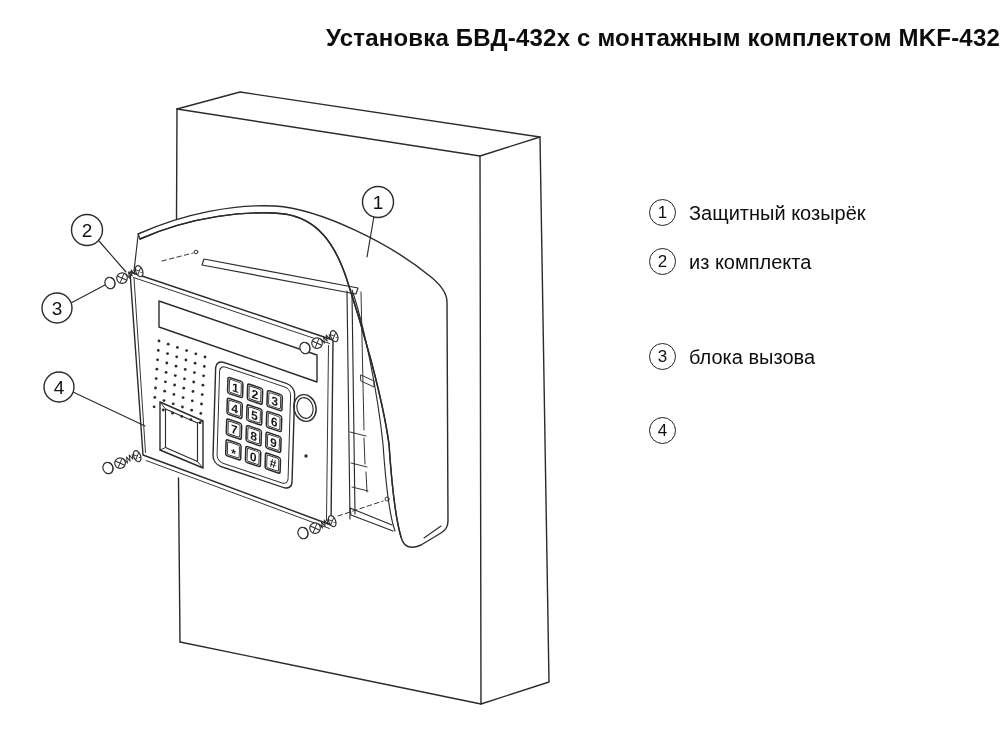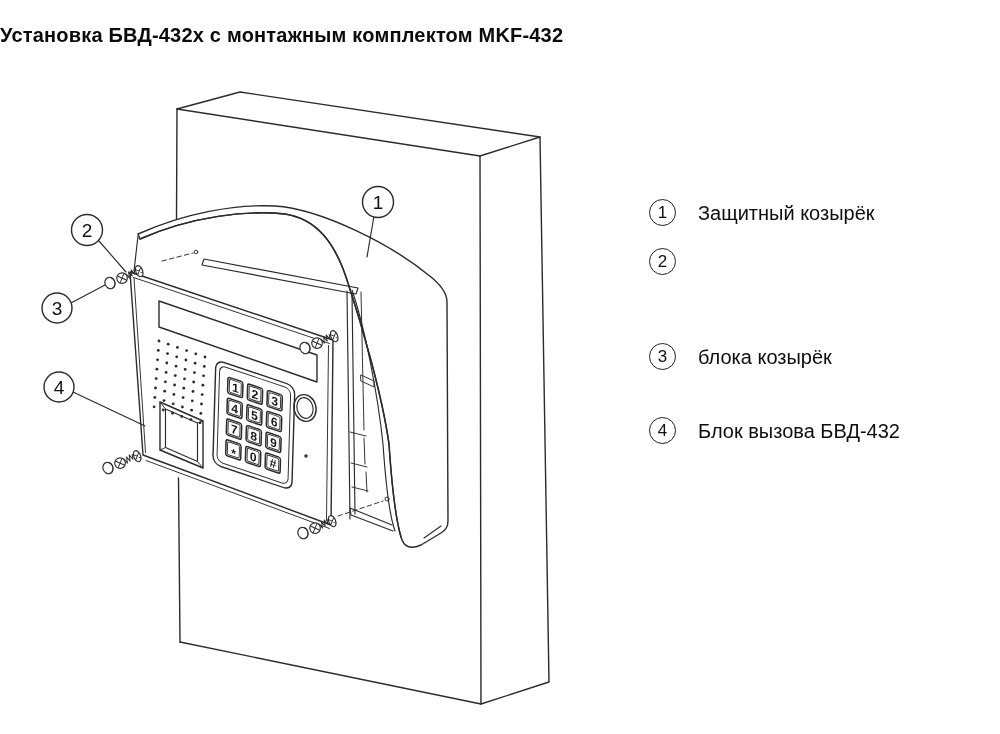--- a/index.html
+++ b/index.html
@@ -1,19 +1,19 @@
 <!DOCTYPE html>
 <html><head>
 <meta charset="utf-8">
 <style>
   html,body{margin:0;padding:0;background:#fff;}
   body{width:1000px;height:734px;font-family:"Liberation Sans",sans-serif;color:#111;}
   #stage{position:relative;width:1000px;height:734px;background:#fff;overflow:hidden;}
-  #title{position:absolute;top:24px;left:0;width:1000px;text-align:left;
-         font-size:20px;font-weight:bold;letter-spacing:.2px;color:#0c0c0c;}
+  #title{position:absolute;top:24px;left:0;width:1000px;text-align:right;
+         font-size:24px;font-weight:bold;letter-spacing:.2px;color:#0c0c0c;}
   #diagram{position:absolute;top:0;left:0;}
 
   
   .ln{fill:none;stroke:#2b2b2b;stroke-width:1.4;stroke-linejoin:round;stroke-linecap:round;}
   .md{fill:none;stroke:#2b2b2b;stroke-width:1.15;stroke-linejoin:round;stroke-linecap:round;}
   .tn{fill:none;stroke:#2b2b2b;stroke-width:.95;stroke-linejoin:round;stroke-linecap:round;}
   .wfill{fill:#fff;}
   .dash{stroke-dasharray:4.5 3.2;}
   .dot{fill:#2b2b2b;stroke:none;}
   .callout-circle{fill:#fff;stroke:#2b2b2b;stroke-width:1.4;}
@@ -23,21 +23,21 @@
   .key-inner{fill:none;stroke:#2b2b2b;stroke-width:.9;}
   .key-label{font-family:"Liberation Sans",sans-serif;font-weight:bold;font-size:12px;
              fill:#1a1a1a;text-anchor:middle;}
 
   
   #legend{position:absolute;left:649px;top:0;width:330px;}
   .legend-item{position:absolute;left:0;display:flex;align-items:flex-start;}
   .lnum{flex:0 0 auto;width:27px;height:27px;border:1.5px solid #222;border-radius:50%;
         text-align:center;line-height:26px;font-size:17px;color:#111;margin-right:13px;
         box-sizing:border-box;background:#fff;}
-  .ltext{font-size:20px;line-height:28.5px;color:#0e0e0e;white-space:nowrap;margin-left:9px;}
+  .ltext{font-size:20px;line-height:28.5px;color:#0e0e0e;white-space:nowrap;}
 </style>
 </head>
 <body>
 
 <div id="stage">
 
   <div id="title">Установка БВД-432х с монтажным комплектом MKF-432</div>
 
   <svg id="diagram" width="1000" height="734" viewBox="0 0 1000 734" role="img">
 
@@ -255,31 +255,29 @@
     <div class="legend-item" style="top:199px">
       <span class="lnum">1</span>
       <div class="ltext">
         <div>Защитный козырёк</div>
       </div>
     </div>
 
     <div class="legend-item" style="top:248px">
       <span class="lnum">2</span>
       <div class="ltext">
+        <div>из комплекта</div>
       </div>
     </div>
 
     <div class="legend-item" style="top:343px">
       <span class="lnum">3</span>
       <div class="ltext">
-        <div>блока козырёк</div>
+        <div>блока вызова</div>
       </div>
     </div>
 
     <div class="legend-item" style="top:417px">
       <span class="lnum">4</span>
-      <div class="ltext">
-        <div>Блок вызова БВД-432</div>
-      </div>
     </div>
 
   </div>
 </div>
 
 </body></html>

